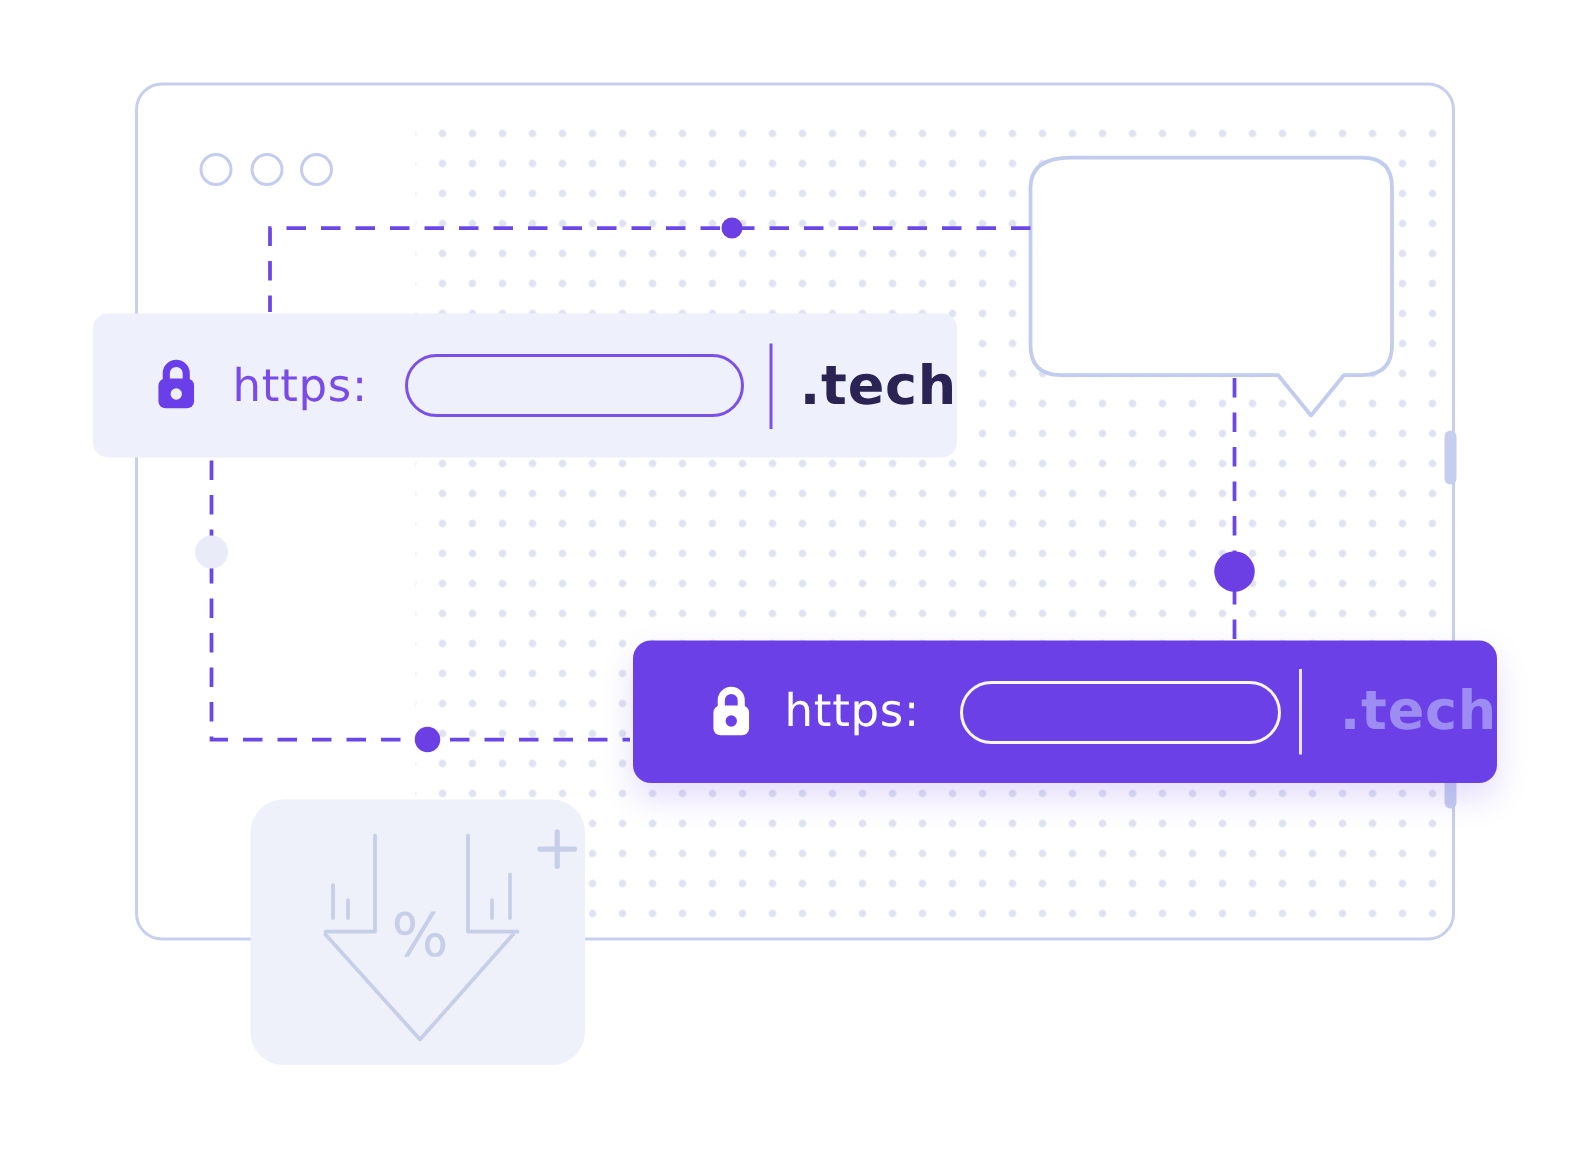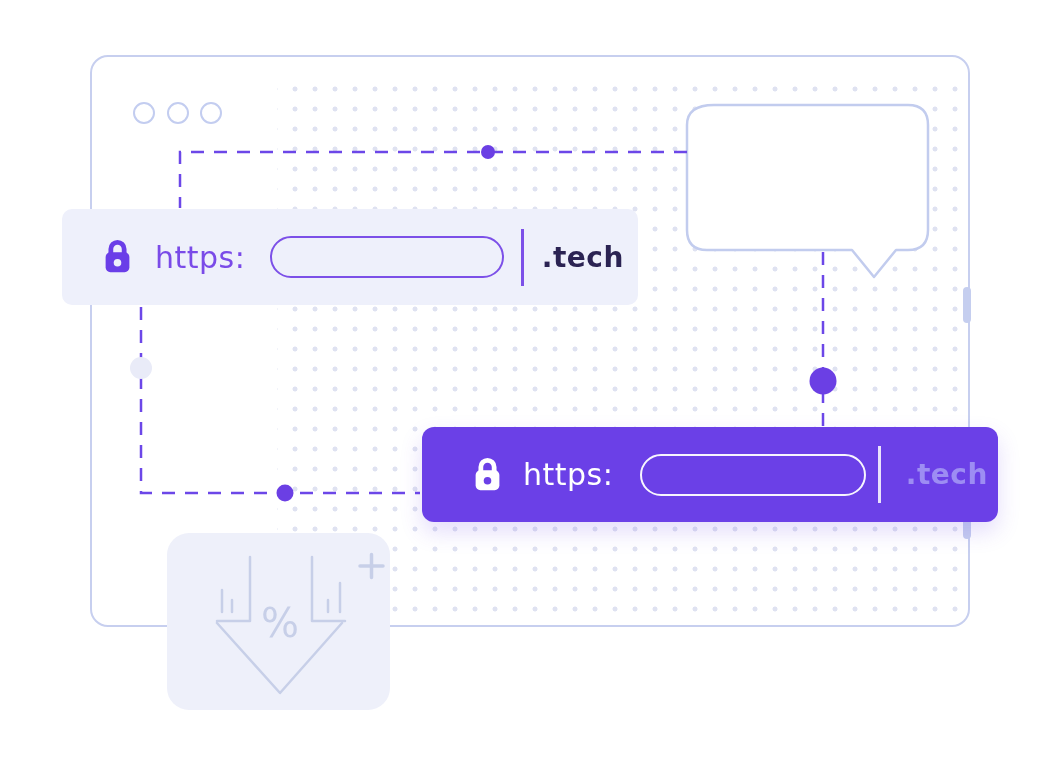--- a/index.html
+++ b/index.html
@@ -99,21 +99,21 @@
   .url-card.light .url-pill { width: 234px; border: 2.5px solid #7c50e8; margin-left: 25px; }
   .url-card.purple .url-pill { width: 226px; border: 2.5px solid rgba(255,255,255,0.95); margin-left: 27px; }
 
   .tld-divider {
     width: 2.5px; height: 57px;
   }
   .url-card.light .tld-divider { background: #7c50e8; margin-left: 17px; }
   .url-card.purple .tld-divider { background: rgba(255,255,255,0.85); margin-left: 12px; }
 
   .tld {
-    font-size: 28px;
+    font-size: 36px;
     font-weight: 700;
     letter-spacing: 0.5px;
   }
   .url-card.light .tld { color: #2b2353; margin-left: 18px; }
   .url-card.purple .tld { color: #9d8df3; margin-left: 25px; }
 
   .lock { flex: 0 0 auto; }
 
   
   .discount-card {

